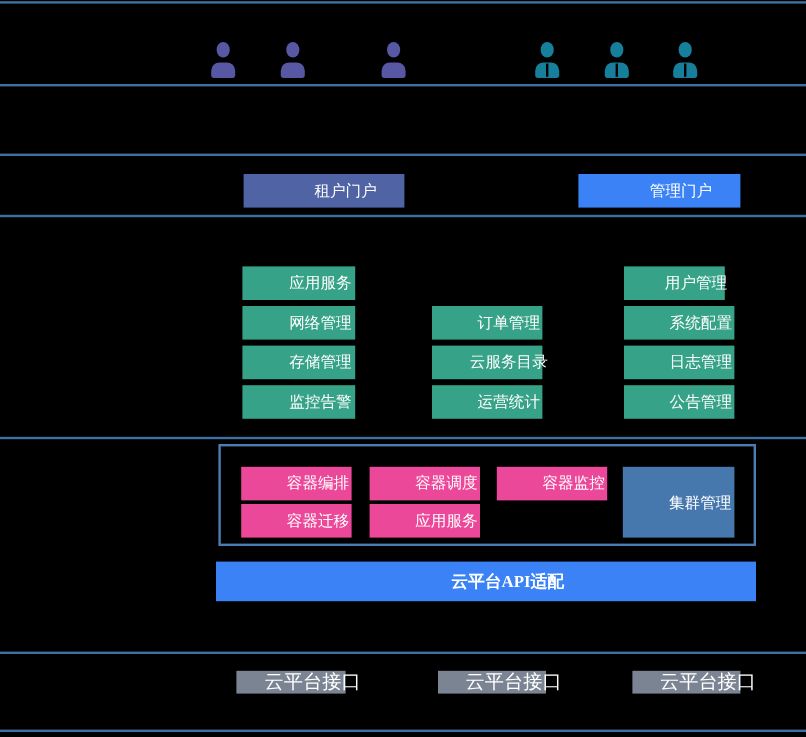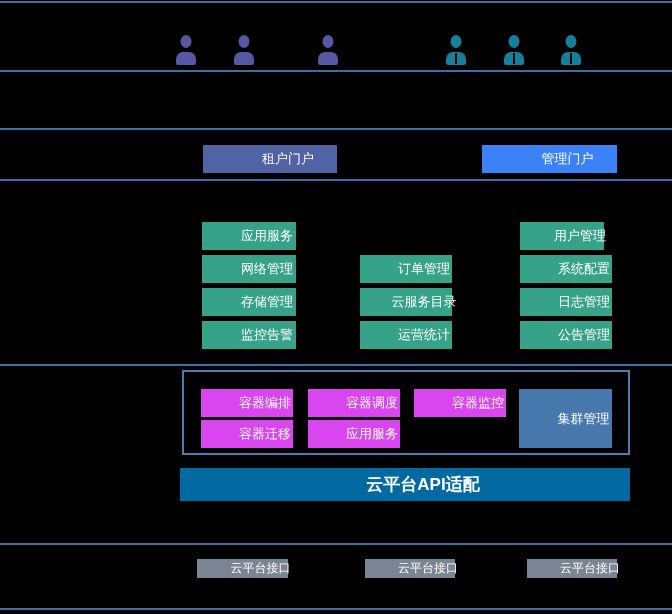--- a/index.html
+++ b/index.html
@@ -8,24 +8,24 @@
     font-family:"Liberation Sans","DejaVu Sans",sans-serif;
   }
   .rule{position:absolute;left:0;width:672px;height:2px;background:#3f70a3;}
   .node{
     position:absolute;display:flex;align-items:center;justify-content:center;
     color:#ffffff;font-size:13px;height:28px;box-sizing:border-box;white-space:nowrap;padding-left:36px;
   }
   .portal-tenant{background:#5063a5;}
   .portal-admin{background:#3b82f6;}
   .green{background:#36a287;}
-  .blue{background:#d946ef;}
+  .blue{background:#ec4899;}
   .cluster{background:#4678ae;height:59px;}
-  .api-bar{background:#0369a1;font-weight:bold;font-size:17px;}
-  .gray{background:#7a8492;height:19px;font-size:12px;}
+  .api-bar{background:#3b82f6;font-weight:bold;font-size:14px;font-family:Liberation Serif, serif;}
+  .gray{background:#7a8492;height:19px;font-size:16px;}
   .platform-box{
     position:absolute;left:182px;top:370px;width:448px;height:85px;
     border:2px solid #4d7cb3;box-sizing:border-box;background:transparent;
   }
   .person{position:absolute;width:20px;height:30px;}
   .person .head{
     position:absolute;top:0;left:50%;transform:translateX(-50%);
     width:11px;height:13px;border-radius:50%;
   }
   .person .body{

